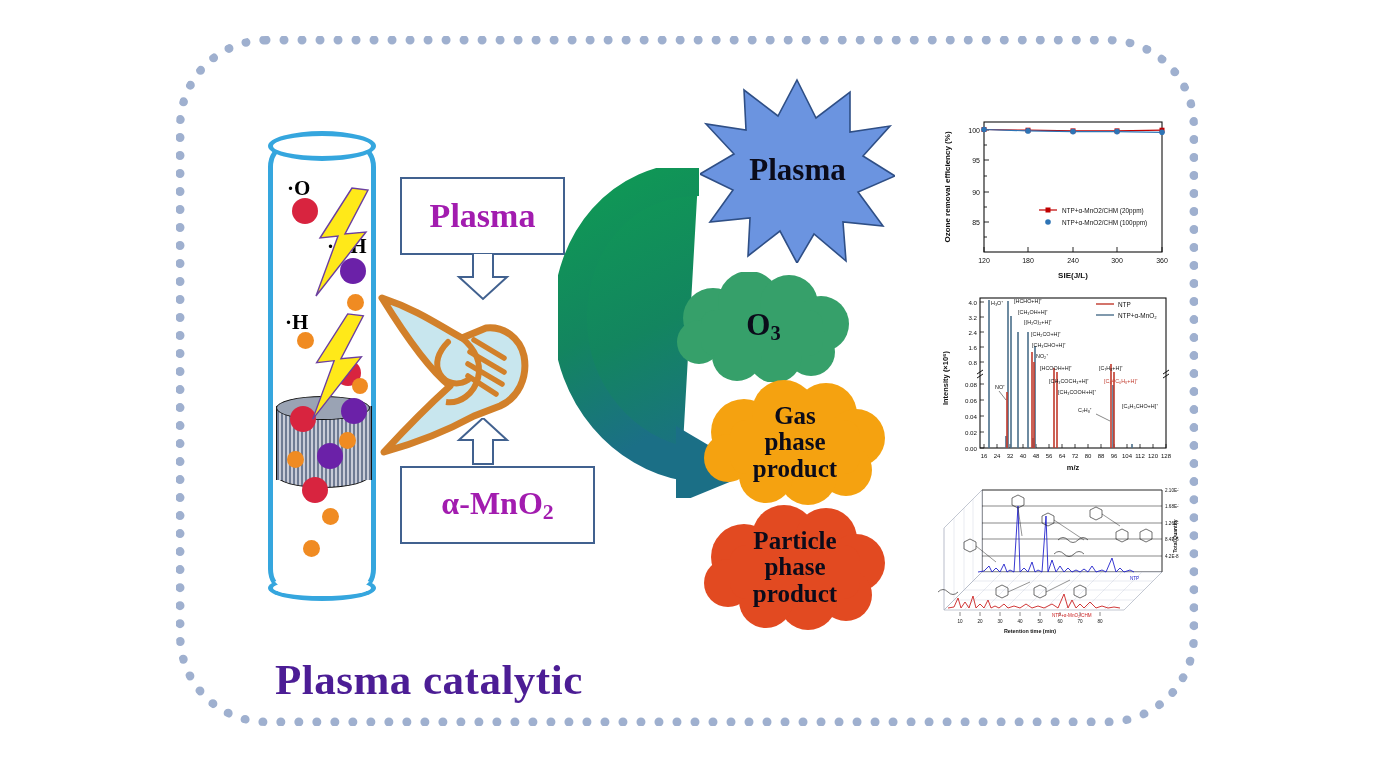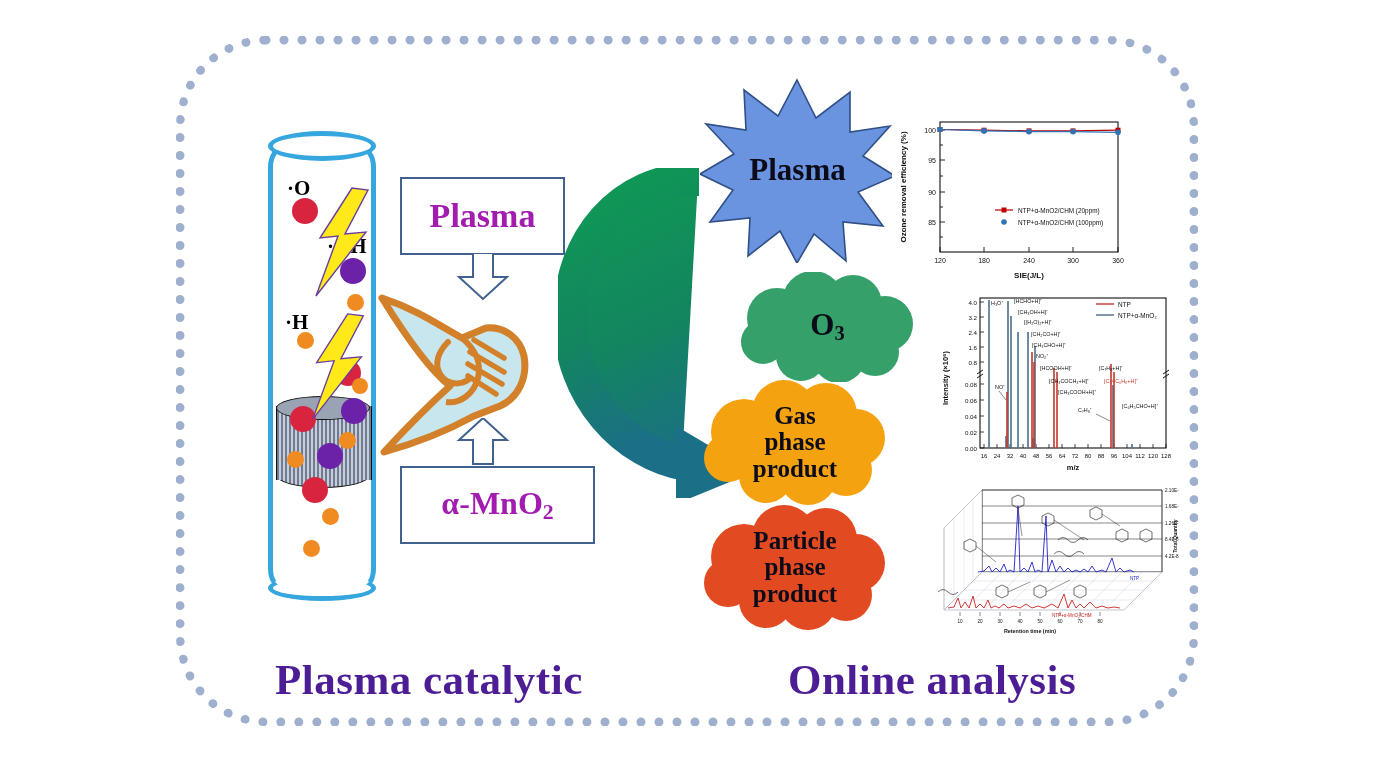--- a/index.html
+++ b/index.html
@@ -71,31 +71,31 @@
   .curvearrow{position:absolute;left:558px;top:168px;width:200px;height:330px;}
 
   
   .shape{position:absolute;}
   .shape .lbl{position:absolute;left:0;top:0;width:100%;height:100%;
               display:flex;flex-direction:column;align-items:center;justify-content:center;
               font-family:"Liberation Serif",serif;font-weight:bold;color:#0b0b1a;
               text-align:center;line-height:1.06;pointer-events:none;}
   #burst-toluene{left:700px;top:78px;width:195px;height:185px;}
   #burst-toluene .lbl{font-size:31px;}
-  #cloud-o3{left:735px;top:272px;width:185px;height:110px;}
+  #cloud-o3{left:671px;top:272px;width:185px;height:110px;}
   #cloud-o3 .lbl{font-size:31px;}
   #cloud-o3 .lbl sub{font-size:.66em;vertical-align:-.25em;}
   #cloud-gas{left:700px;top:380px;width:190px;height:125px;}
   #cloud-gas .lbl{font-size:25px;}
   #cloud-particle{left:700px;top:505px;width:190px;height:125px;}
   #cloud-particle .lbl{font-size:25px;}
 
   
   .chartbox{position:absolute;background:#fff;}
-  #chart1{left:892px;top:100px;width:240px;height:185px;}
+  #chart1{left:936px;top:100px;width:240px;height:185px;}
   #chart2{left:936px;top:288px;width:240px;height:195px;}
   #chart3{left:934px;top:476px;width:245px;height:170px;}
 
   .ax-title{font-family:"Liberation Sans",sans-serif;font-weight:bold;fill:#111;}
   .tick-lbl{font-family:"Liberation Sans",sans-serif;fill:#111;}
   .ms-lbl{font-family:"Liberation Sans",sans-serif;fill:#111;}
 </style>
 </head>
 <body>
 
@@ -545,15 +545,14 @@
         <text x="166" y="147">80</text>
       </g>
       <text class="ax-title" x="96" y="157" font-size="5.4" text-anchor="middle">Retention time (min)</text>
 
       <text x="196" y="104" font-size="4.6" fill="#2222cc" font-family="Liberation Sans, sans-serif">NTP</text>
       <text x="118" y="141" font-size="4.6" fill="#cc2222" font-family="Liberation Sans, sans-serif">NTP+α-MnO₂/CHM</text>
     </svg>
   </div>
 
   <div class="caption" id="cap-left">Plasma catalytic</div>
-  <div class="caption" id="cap-right">Online analysis</div>
 
 </div>
 
 </body></html>

